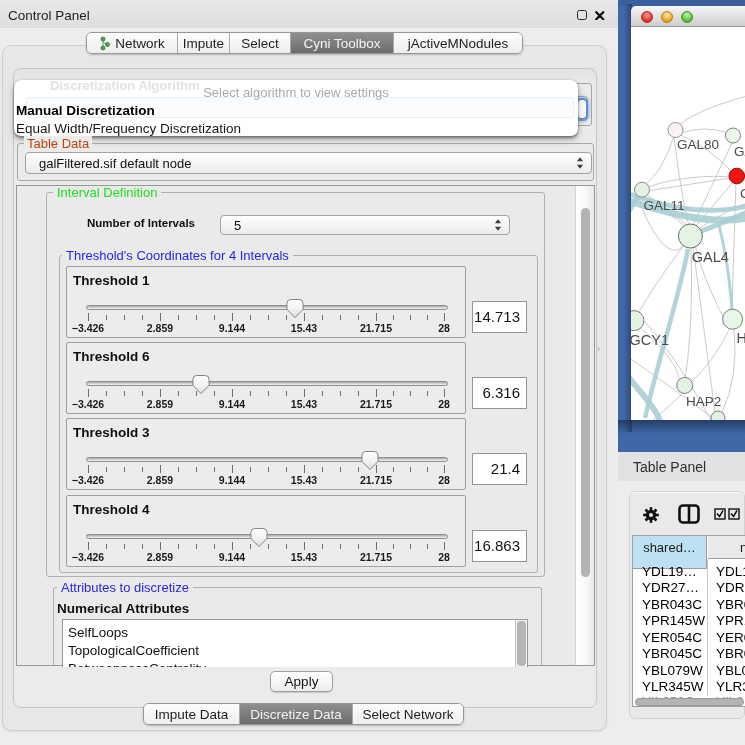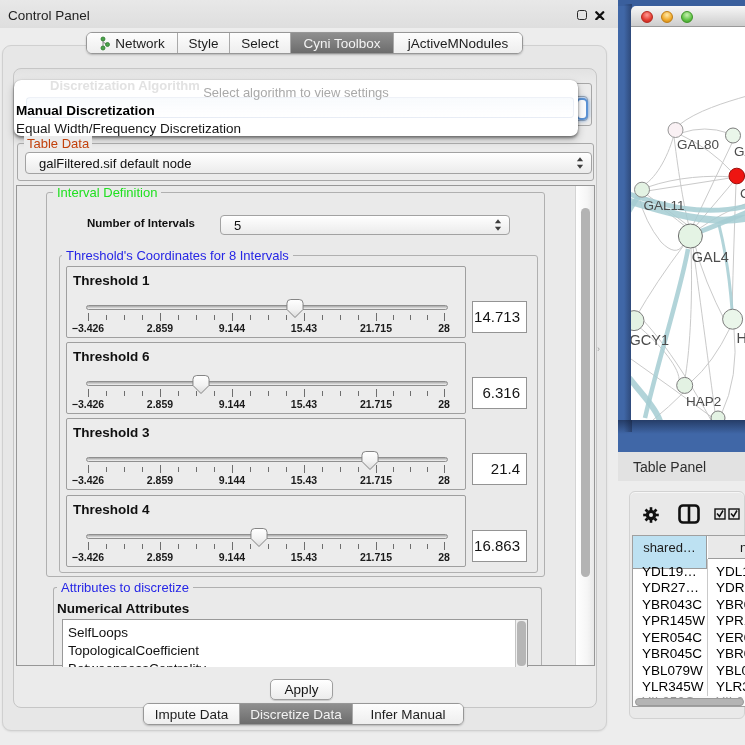--- a/index.html
+++ b/index.html
@@ -43,21 +43,21 @@
 
 <div class="abs" style="left:13px;top:68px;width:584px;height:640px;background:linear-gradient(#e2e2e2,#ebebeb 16px);border:1px solid #c6c6c6;border-radius:8px;"></div>
 
 <div class="seg" style="left:86px;top:32px;">
  <div class="s" style="width:90px;"><svg width="11" height="15" viewBox="0 0 11 15" style="margin-right:5px">
    <path d="M4,3.5 L4,11.5 M4,6 L8,8.5" stroke="#9c9c9c" stroke-width="1.2" fill="none"></path>
    <circle cx="4" cy="3" r="2" fill="#4aa34a" stroke="#2d7a2d" stroke-width="0.8"></circle>
    <circle cx="4" cy="12" r="2" fill="#4aa34a" stroke="#2d7a2d" stroke-width="0.8"></circle>
    <circle cx="8.5" cy="8.5" r="2" fill="#4aa34a" stroke="#2d7a2d" stroke-width="0.8"></circle>
   </svg>Network</div>
- <div class="s" style="width:52px;">Style</div>
+ <div class="s" style="width:52px;">Impute</div>
  <div class="s" style="width:61px;">Select</div>
  <div class="s sel" style="width:103px;">Cyni Toolbox</div>
  <div class="s" style="width:129px;">jActiveMNodules</div>
 </div>
 
 <div class="group" style="left:20px;top:83px;width:572px;height:43px;border-color:#a6a6a6;"></div>
 <div class="combo" style="left:27px;top:96px;width:561px;height:25px;"></div>
 <div class="abs" style="left:575.5px;top:97.5px;width:12px;height:22px;border:2px solid #5b92d4;border-radius:5px;background:#fbfcfe;box-shadow:0 0 3px 1.5px rgba(95,145,210,.55);"></div>
 
 <div class="abs" style="left:14px;top:80px;width:564px;height:56px;background:#fff;border-radius:7px;
@@ -87,21 +87,21 @@
 <div class="abs b" style="left:87px;top:217px;font-size:11.5px;color:#111;">Number of Intervals</div>
 <div class="combo" style="left:220px;top:215px;width:290px;height:20px;">
  <span class="ct">5</span>
  <svg class="updown" viewBox="0 0 9 14">
       <path d="M4.5,0.5 L8,5 L1,5 Z" fill="#3d3d3d"></path>
       <path d="M4.5,13.5 L8,9 L1,9 Z" fill="#3d3d3d"></path>
     </svg>
 </div>
 
 <div class="group" style="left:59px;top:255px;width:479px;height:318px;border-color:#b0b0b0;"></div>
-<div class="gt" style="left:62px;top:249px;color:#2626e6;background:#eaeaea;">Threshold's Coordinates for 8 Intervals</div>
+<div class="gt" style="left:62px;top:249px;color:#2626e6;background:#eaeaea;">Threshold's Coordinates for 4 Intervals</div>
 <div class="tpanel" style="top:266px;">
  <div class="abs b" style="left:6px;top:6px;font-size:13.5px;color:#101010;">Threshold 1</div>
  <div class="track" style="top:38px;"></div>
  <div class="tk tkM" style="left:21px;"></div>
  <div class="tk tkm" style="left:39.0px;"></div>
  <div class="tk tkm" style="left:57.0px;"></div>
  <div class="tk tkm" style="left:75.0px;"></div>
  <div class="tk tkM" style="left:93px;"></div>
  <div class="tk tkm" style="left:111.0px;"></div>
  <div class="tk tkm" style="left:129.0px;"></div>
@@ -270,26 +270,26 @@
 <div class="abs" style="left:62px;top:619px;width:466px;height:47.5px;background:#fff;border:1px solid #999;border-bottom:none;overflow:hidden;">
  <span class="li" style="top:5px;">SelfLoops</span>
  <span class="li" style="top:23px;">TopologicalCoefficient</span>
  <span class="li" style="top:41px;">BetweennessCentrality</span>
  <div class="abs" style="right:0;top:0;width:12px;height:47.5px;background:#f0f0f0;border-left:1px solid #c4c4c4;"></div>
  <div class="abs" style="right:1.5px;top:1px;width:9px;height:45px;background:#b6b6b6;border-radius:4px;"></div>
 </div>
 
 <div class="abs" style="left:270px;top:671px;width:63px;height:21px;border:1px solid #9f9f9f;border-radius:5px;
  background:linear-gradient(#ffffff,#ececec);box-shadow:0 1px 1px rgba(0,0,0,.15);
- font-size:13.5px;color:#141414;text-align:center;line-height:19px;margin-top:8px;">Apply</div>
+ font-size:13.5px;color:#141414;text-align:center;line-height:19px;">Apply</div>
 
 <div class="seg" style="left:143px;top:703px;">
  <div class="s" style="width:95px;">Impute Data</div>
  <div class="s sel" style="width:113px;">Discretize Data</div>
- <div class="s" style="width:111px;">Infer Manual</div>
+ <div class="s" style="width:111px;">Select Network</div>
 </div>
 
 <div class="abs" style="left:597px;top:344px;width:8px;height:10px;color:#9a9a9a;font-size:9px;line-height:10px;">›</div>
 
 <div class="abs" style="left:618px;top:0;width:127px;height:452px;background:#4067a7;"></div>
 <div class="abs" style="left:618px;top:0;width:127px;height:6px;background:#3a5f9d;"></div>
 
 <div class="abs" style="left:624px;top:4px;width:8px;height:428px;background:linear-gradient(90deg,rgba(20,30,55,0),rgba(20,30,55,.45));"></div>
 <div class="abs" style="left:618px;top:420px;width:127px;height:14px;background:linear-gradient(rgba(15,25,50,.55),rgba(15,25,50,0));"></div>
 

